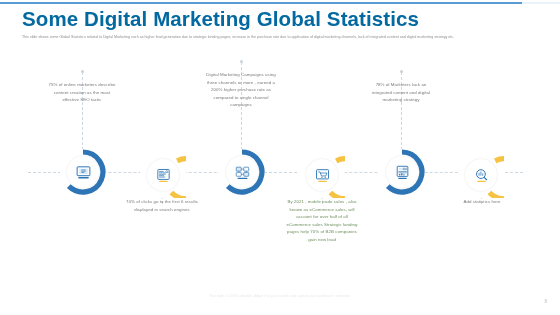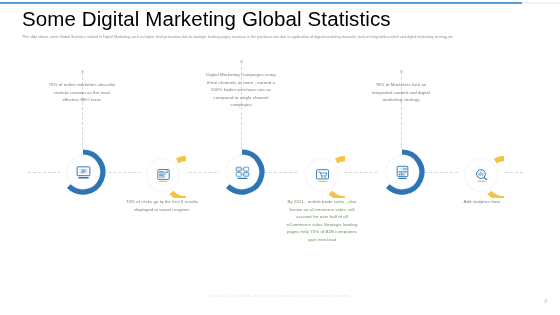--- a/index.html
+++ b/index.html
@@ -36,22 +36,22 @@
     height: 2px;
     background: #eaf3fb;
   }
   
   .title {
     position: absolute;
     left: 22px;
     top: 7px;
     font-size: 20.5px;
     letter-spacing: 0.1px;
-    color: #000000;
-    font-weight: 400;
+    color: #0369a1;
+    font-weight: 700;
     white-space: nowrap;
   }
   .subtitle {
     position: absolute;
     left: 22px;
     top: 34px;
     width: 518px;
     font-size: 3.6px;
     line-height: 1.75;
     color: #8d8d8d;

